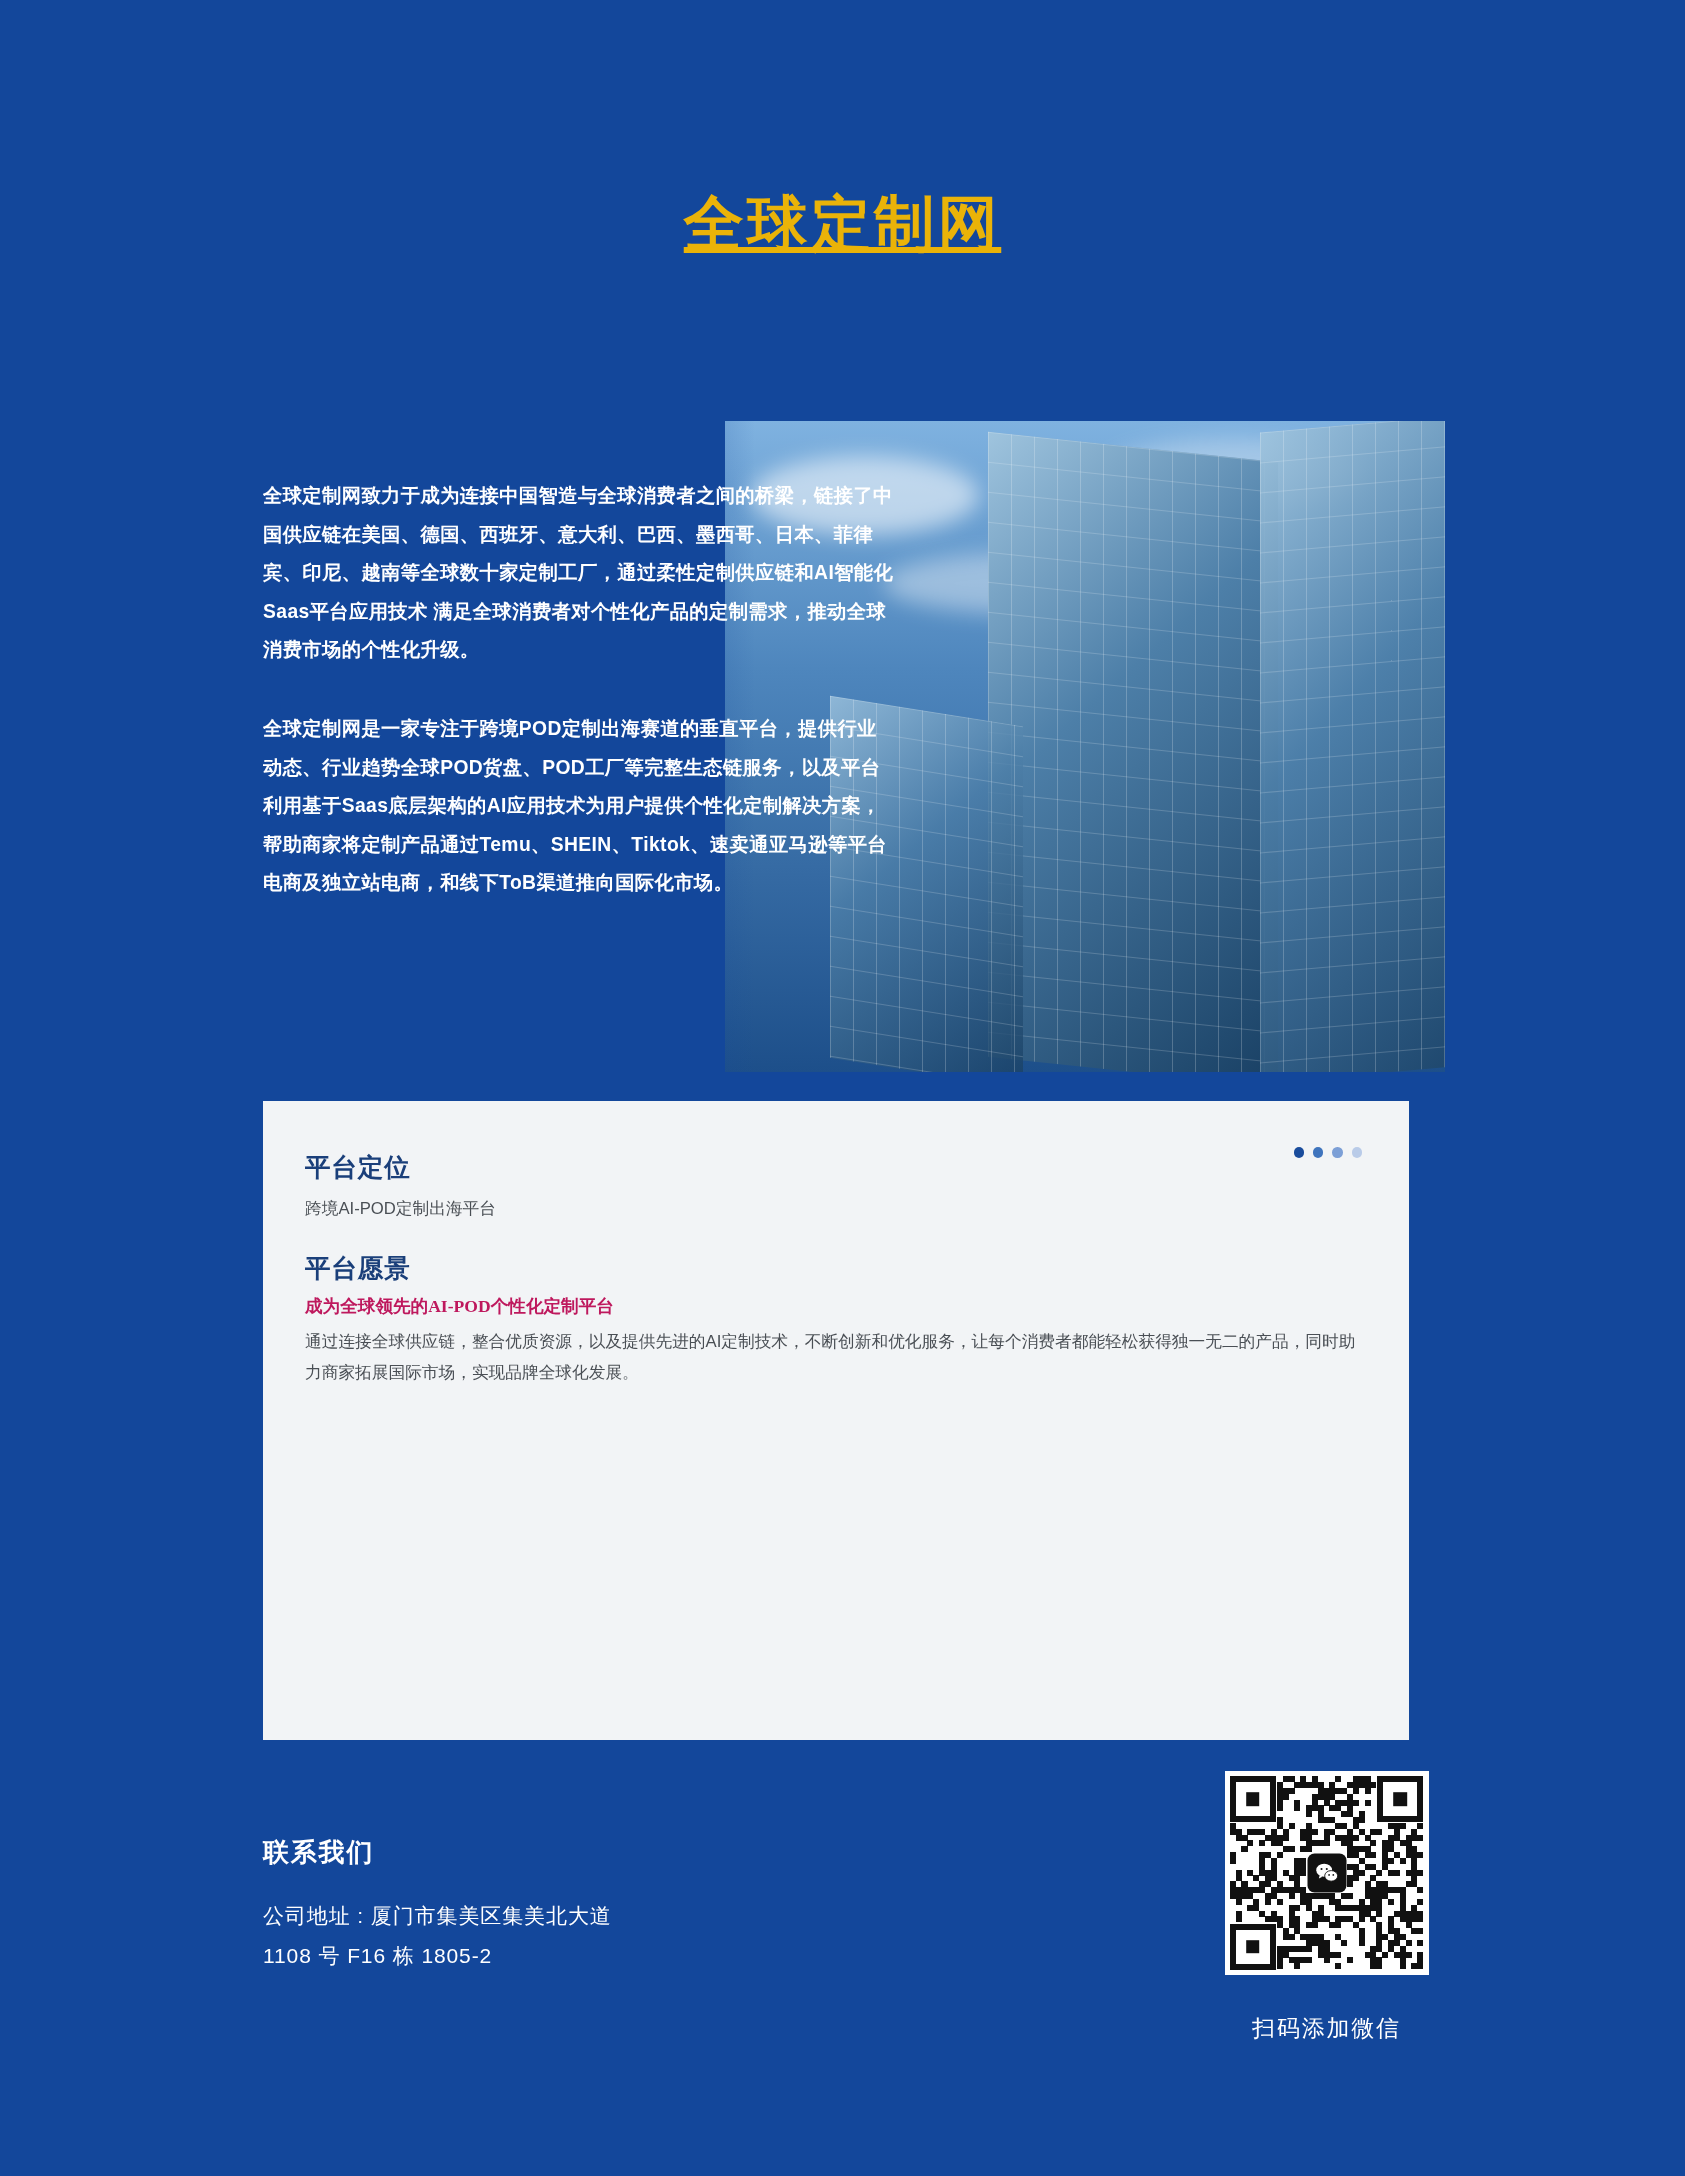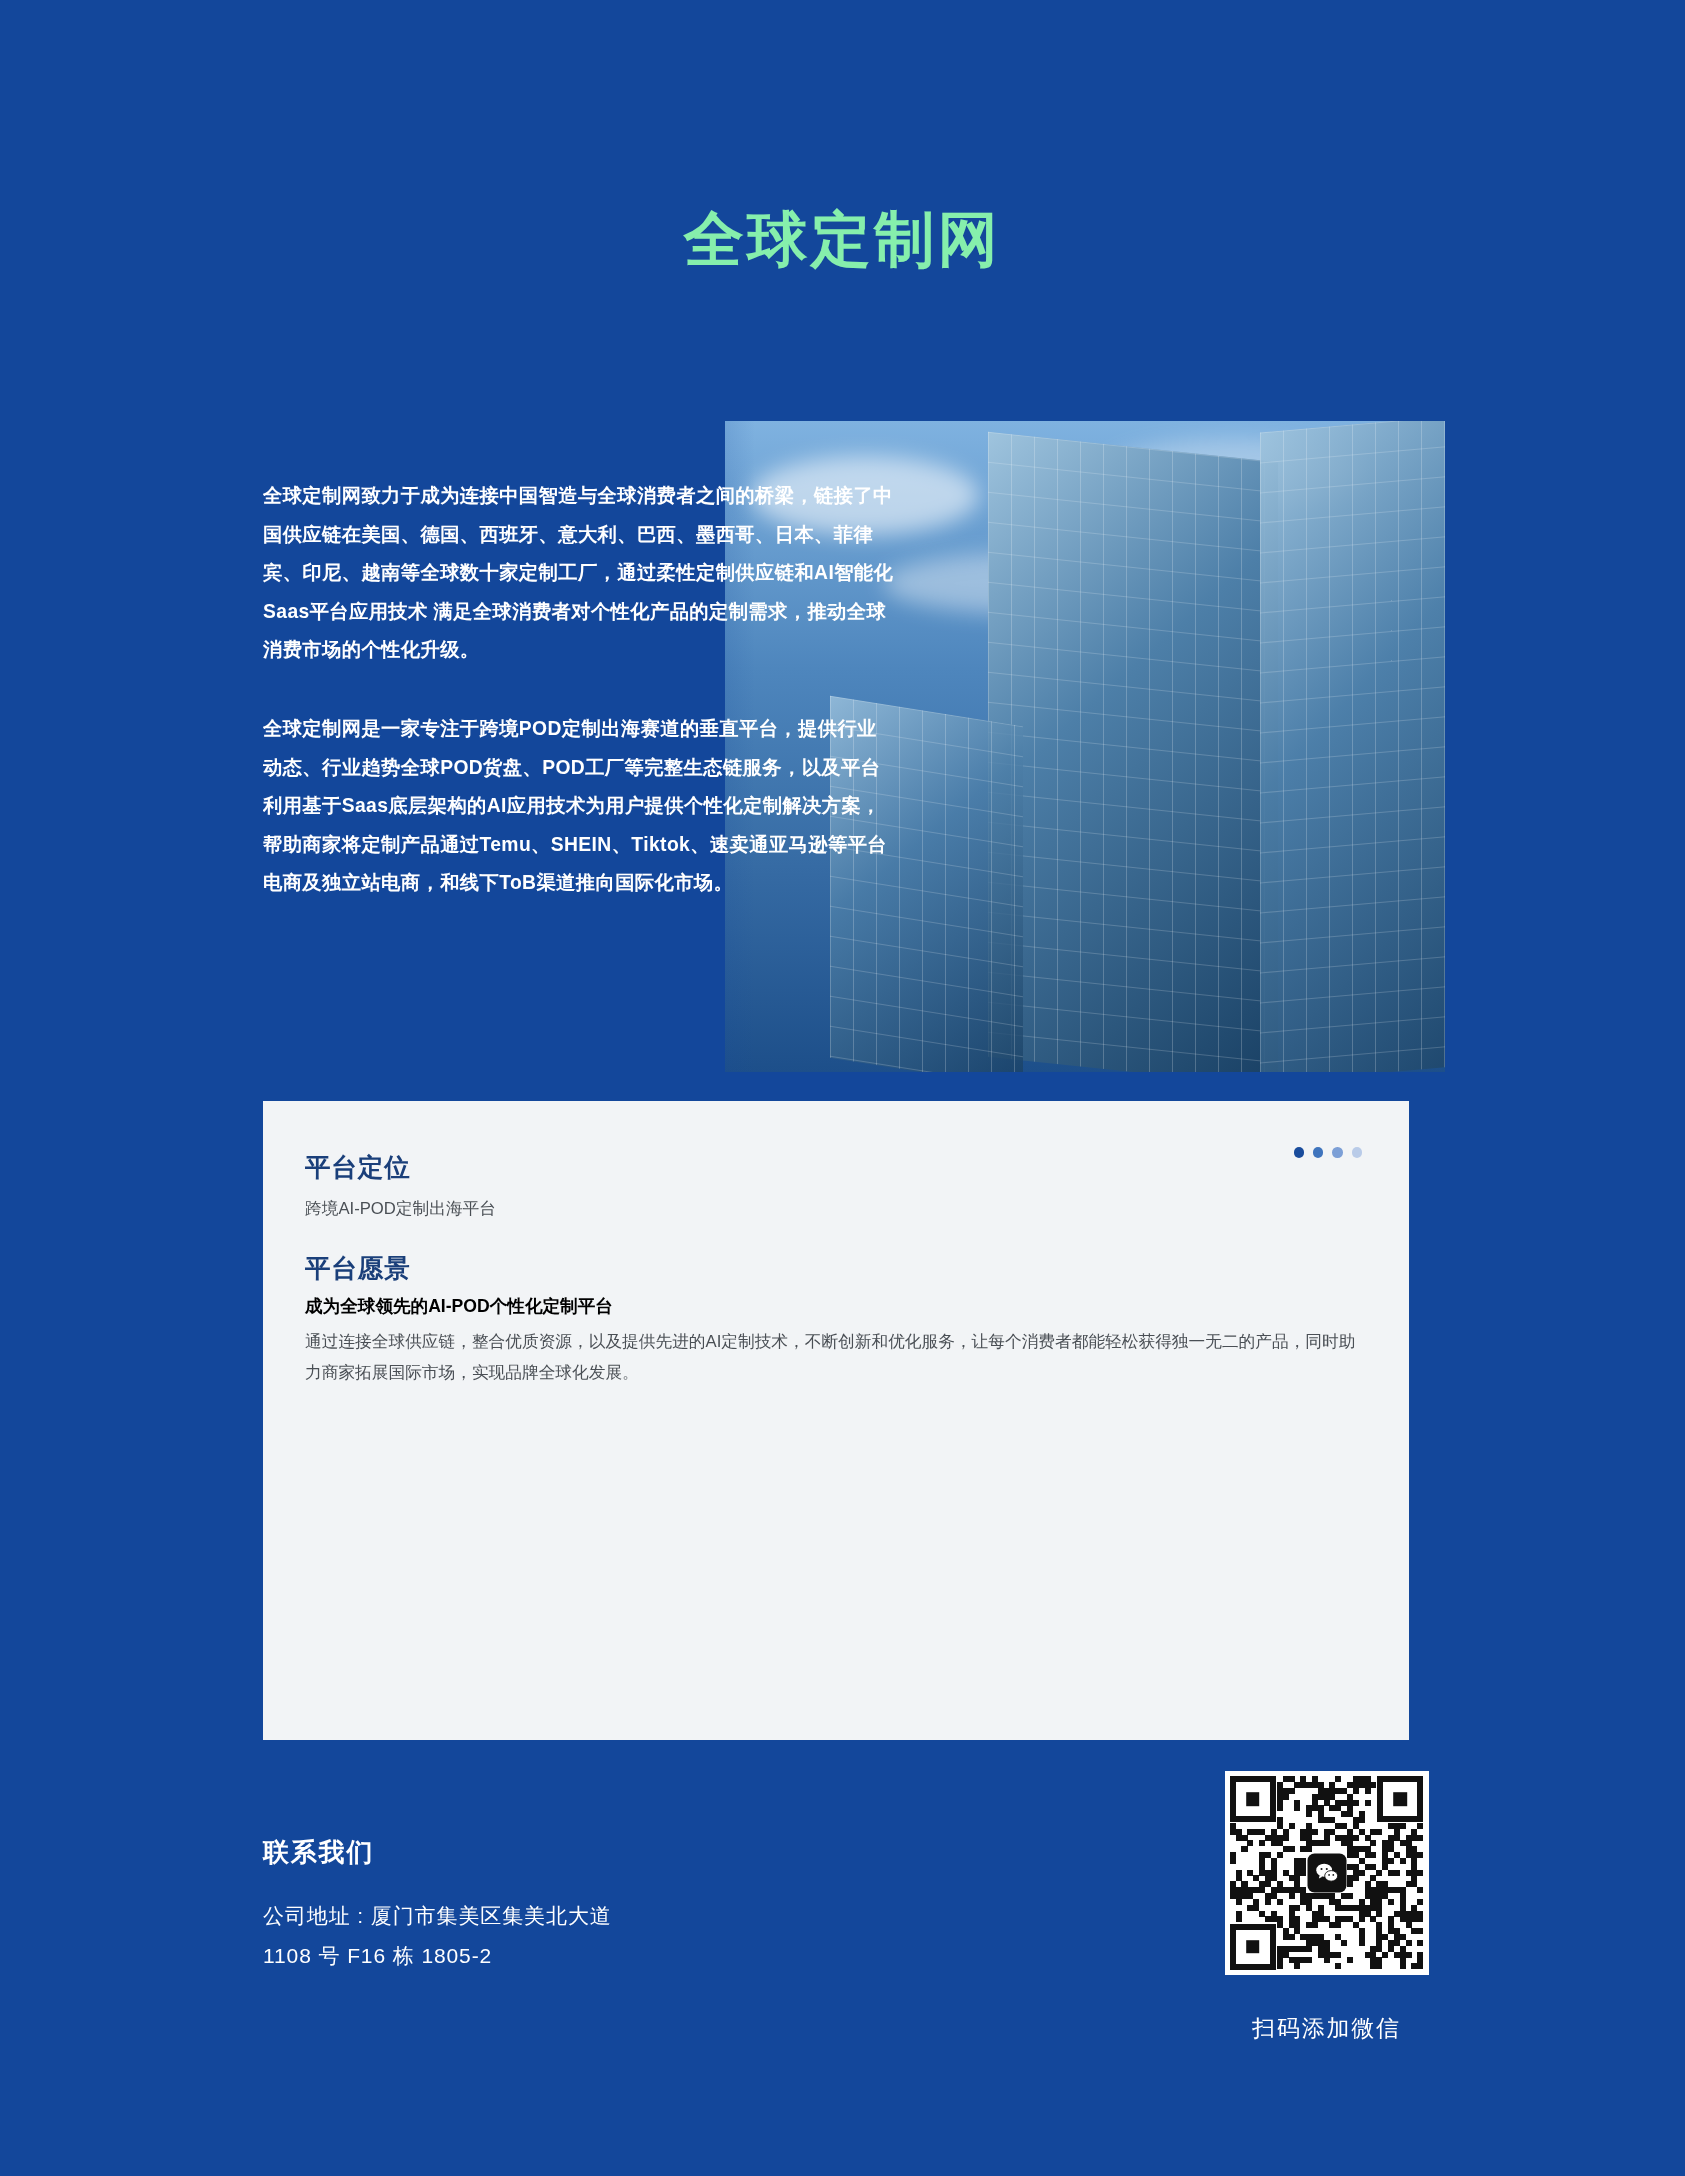--- a/index.html
+++ b/index.html
@@ -16,26 +16,27 @@
     box-sizing:border-box;
   }
 
   
   .header{
     position:absolute;
     top:191px;left:0;width:1685px;
     text-align:center;
   }
   .title{
-    color:#86efac;
+    color:#eab308;
     font-size:60px;
     font-weight:bold;
     letter-spacing:3.5px;
     line-height:1.1;
-    margin:16px;
+    margin:0;
+    text-decoration:underline;
   }
   .subtitle{
     color:#ffffff;
     font-size:40px;
     font-weight:400;
     letter-spacing:1.8px;
     margin:21px 0 0 0;
   }
 
   
@@ -156,24 +157,25 @@
   .dot.l3{background:#7c9fd6;}
   .dot.l4{background:#b9cbe8;}
   .sec-h{
     color:#1a3f7a;
     font-size:25.5px;
     font-weight:bold;
     margin:0 0 8.8px 0;
     letter-spacing:0.9px;
   }
   .sec-sub{
-    color:#000000;
+    color:#be185d;
     font-size:17.6px;
     font-weight:bold;
     margin:0 0 8.8px 0;
+    font-family:Liberation Serif, serif;
   }
   .sec-plain{
     color:#4a4f55;
     font-size:16.7px;
     line-height:1.85;
     margin:0 0 0 0;
   }
   .sec-block{margin-bottom:26px;}
 
   

